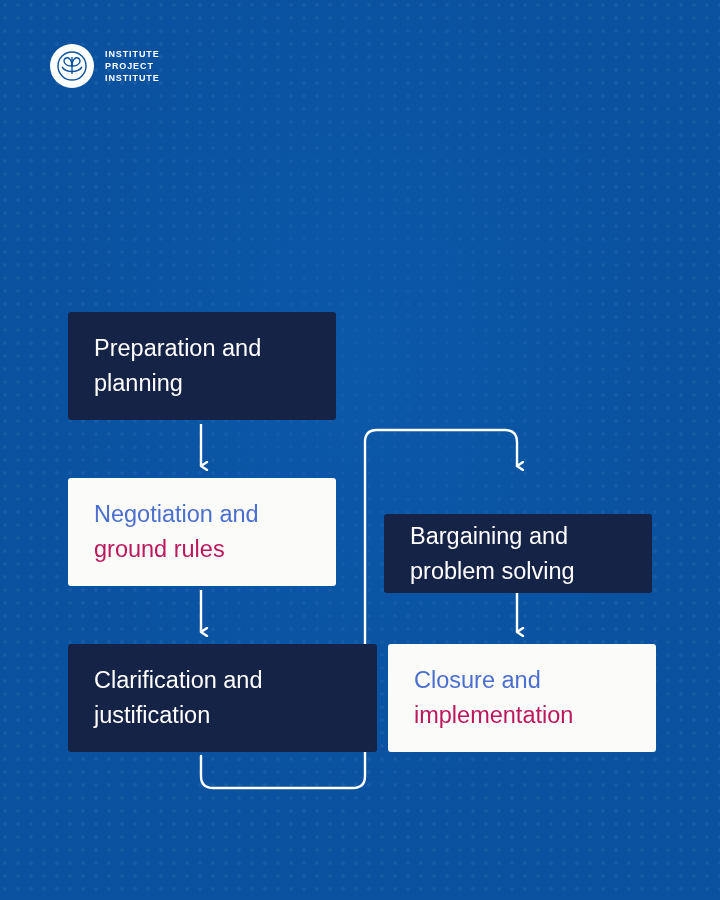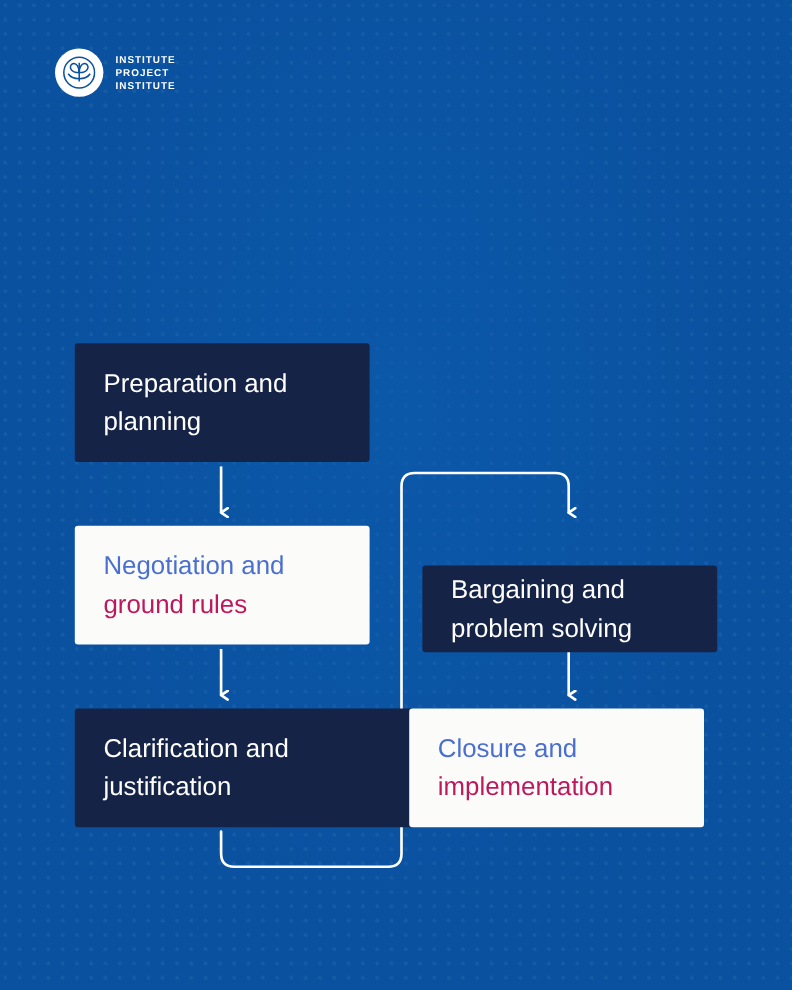--- a/index.html
+++ b/index.html
@@ -103,21 +103,21 @@
   .box-light {
     background: #fbfbf9;
   }
   .box-light .txt { color: #4a6fd0; }
   .box-light .txt .accent { color: #be185d; }
 
   .b1 { left: 68px;  top: 312px; width: 268px; height: 108px; }
   .b2 { left: 68px;  top: 478px; width: 268px; height: 108px; }
   .b3 { left: 68px;  top: 644px; width: 309px; height: 108px; }
   .b4 { left: 384px; top: 478px; width: 268px; height: 79px; margin-top: 36px; }
-  .b5 { left: 372px; top: 644px; width: 268px; height: 108px; }
+  .b5 { left: 388px; top: 644px; width: 268px; height: 108px; }
 </style>
 </head>
 <body>
 
 <div class="page">
   <div class="vignette"></div>
 
   <div class="logo">
     <div class="logo-mark">
       <svg width="30" height="30" viewBox="0 0 30 30" aria-hidden="true">

